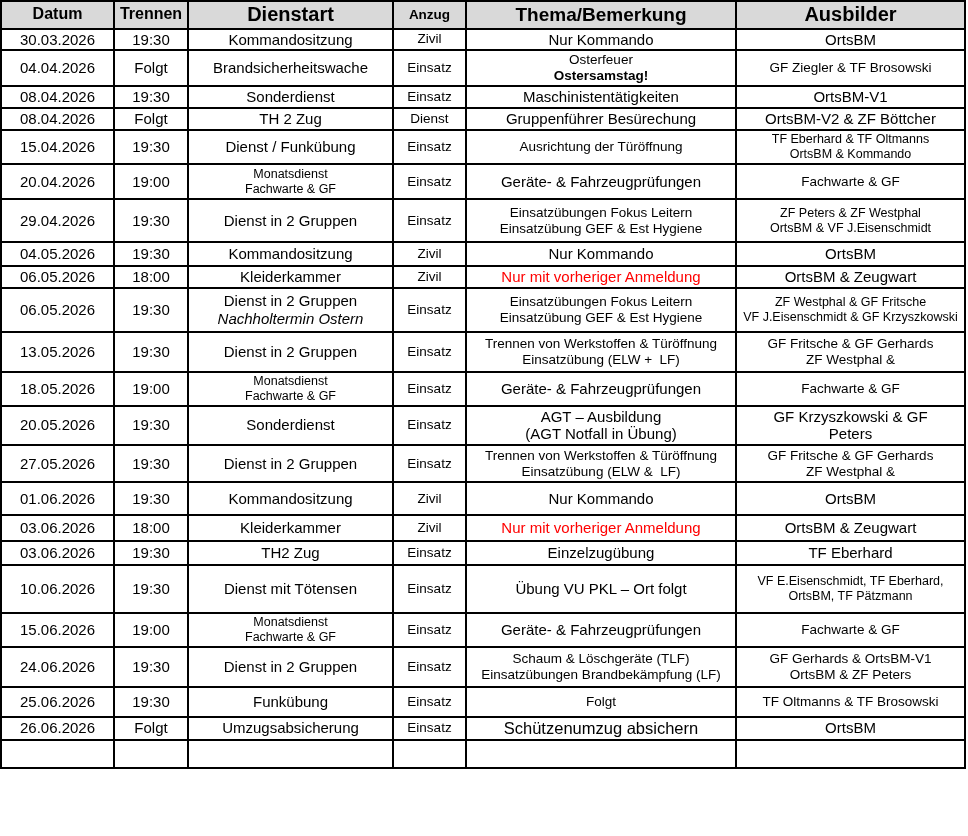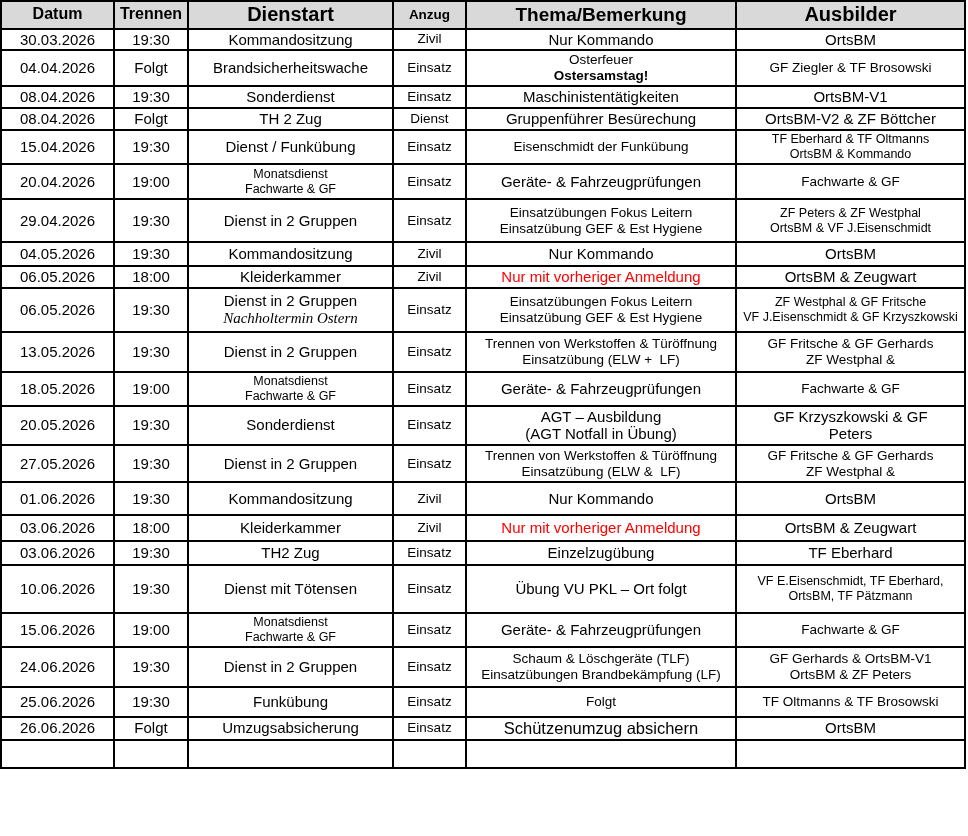--- a/index.html
+++ b/index.html
@@ -23,21 +23,21 @@
   .h-thema{font-size:19px;}
   .h-ausbilder{font-size:20px;}
   td{font-size:15px;}
   td.c-anzug{font-size:13.5px;}
   .line{display:block;white-space:pre-wrap;}
   .sz-s{font-size:13.5px;}
   .sz-xs{font-size:12.5px;}
   .sz-lg{font-size:16.5px;}
   .red{color:var(--warning-red,#ff0000);}
   .bold{font-weight:bold;}
-  .italic{font-style:italic;font-family:Liberation Serif, serif;}
+  .italic{font-style:italic;}
 </style>
 </head>
 <body>
 
 <div class="sheet">
   <table>
     <colgroup>
       <col style="width:113px">
         <col style="width:74px">
         <col style="width:205px">
@@ -114,21 +114,21 @@
           </td>
         </tr>
         <tr style="height: 34px;">
           <td class="c-datum">15.04.2026</td>
           <td class="c-uhrzeit">19:30</td>
           <td class="c-dienstart">
             <span class="line">Dienst / Funkübung</span>
           </td>
           <td class="c-anzug">Einsatz</td>
           <td class="c-thema">
-            <span class="line sz-s">Eisenschmidt der Funkübung</span>
+            <span class="line sz-s">Ausrichtung der Türöffnung</span>
           </td>
           <td class="c-ausbilder">
             <span class="line sz-xs">TF Eberhard &amp; TF Oltmanns</span>
             <span class="line sz-xs">OrtsBM &amp; Kommando</span>
           </td>
         </tr>
         <tr style="height: 35px;">
           <td class="c-datum">20.04.2026</td>
           <td class="c-uhrzeit">19:00</td>
           <td class="c-dienstart">

